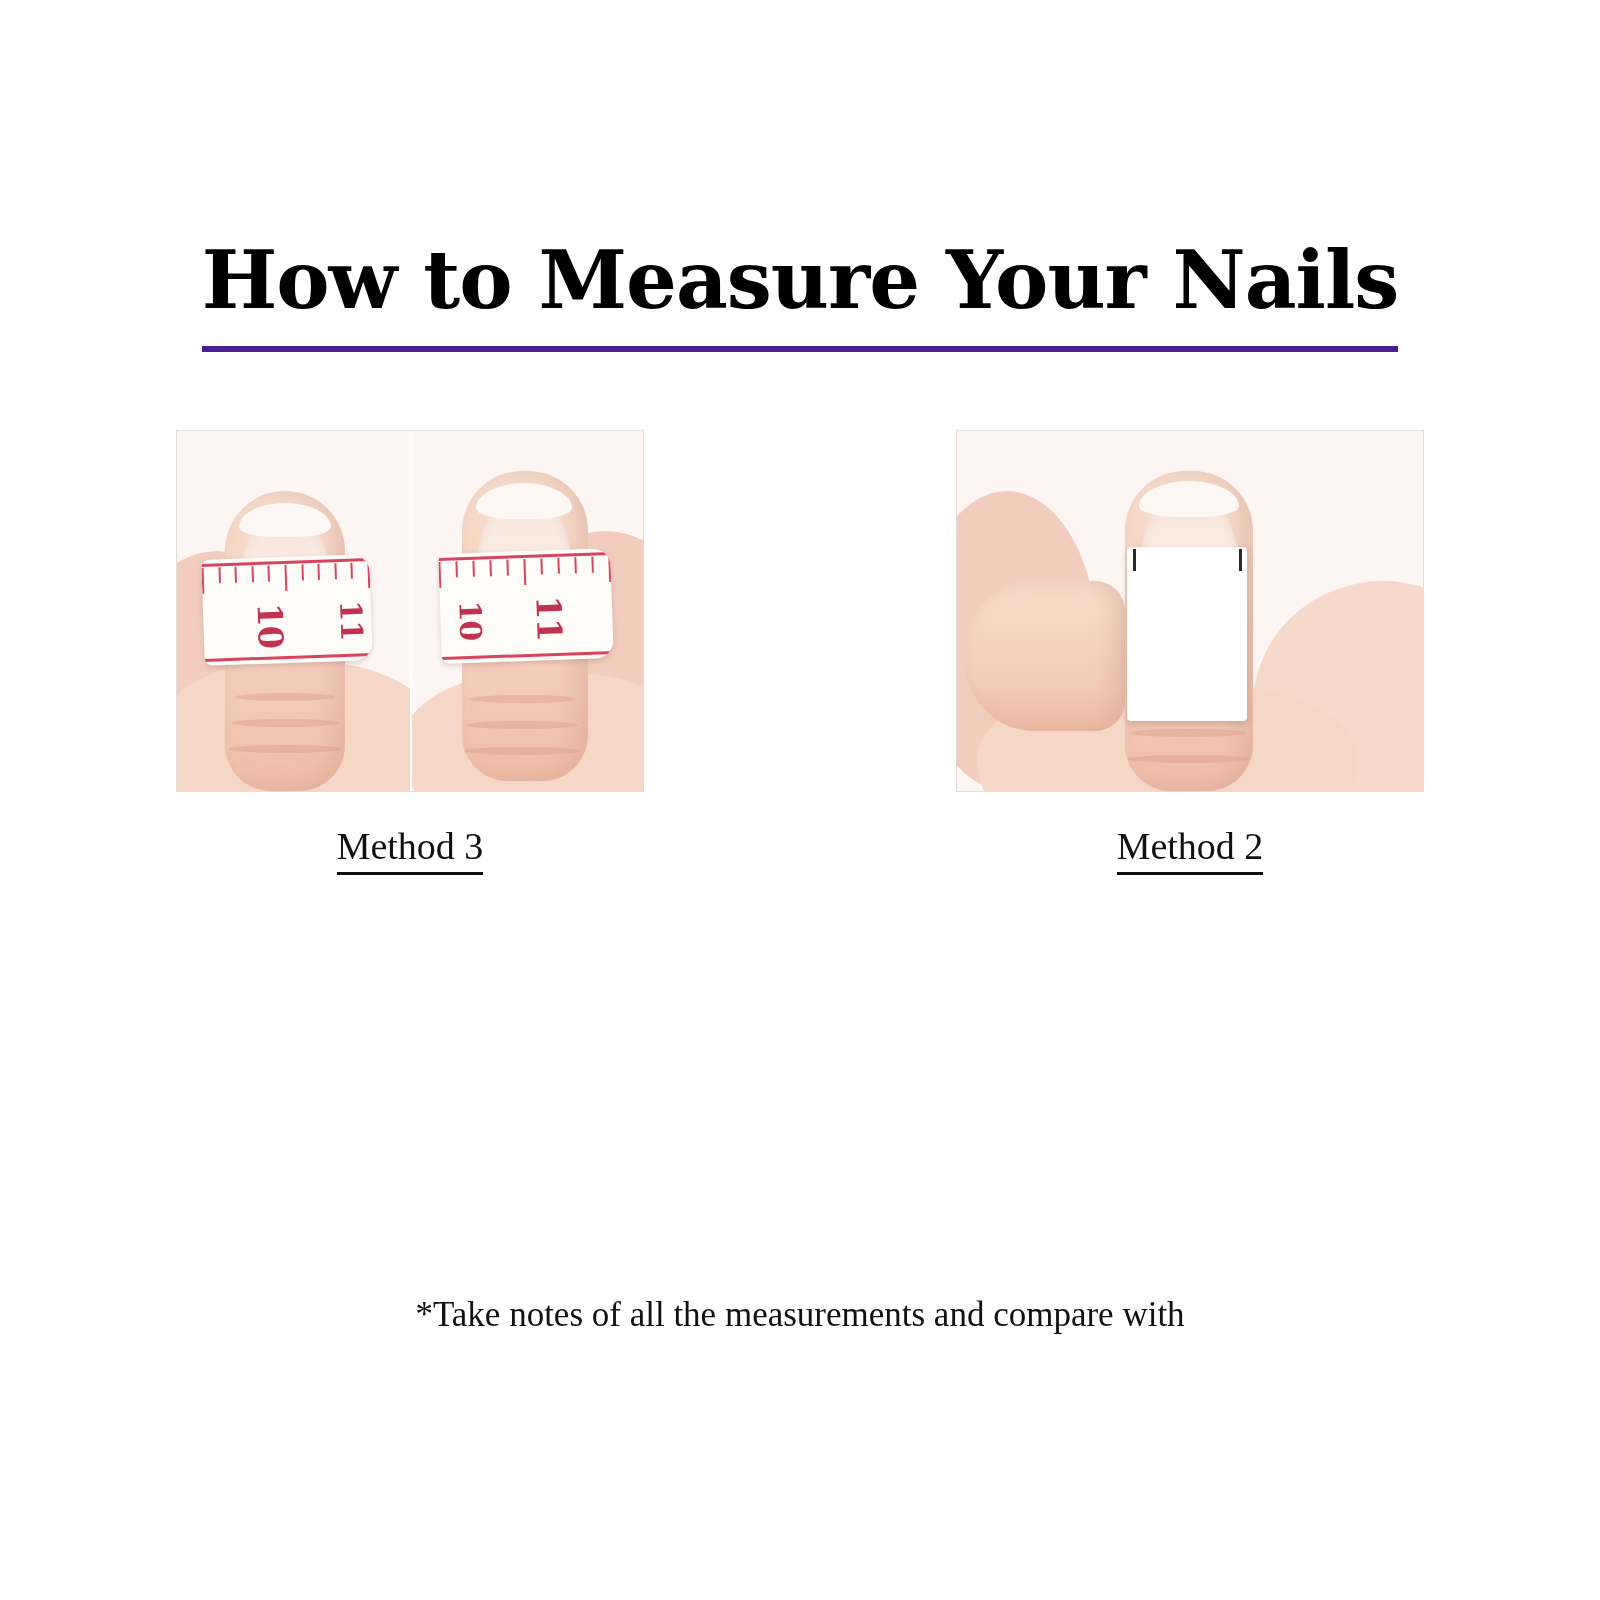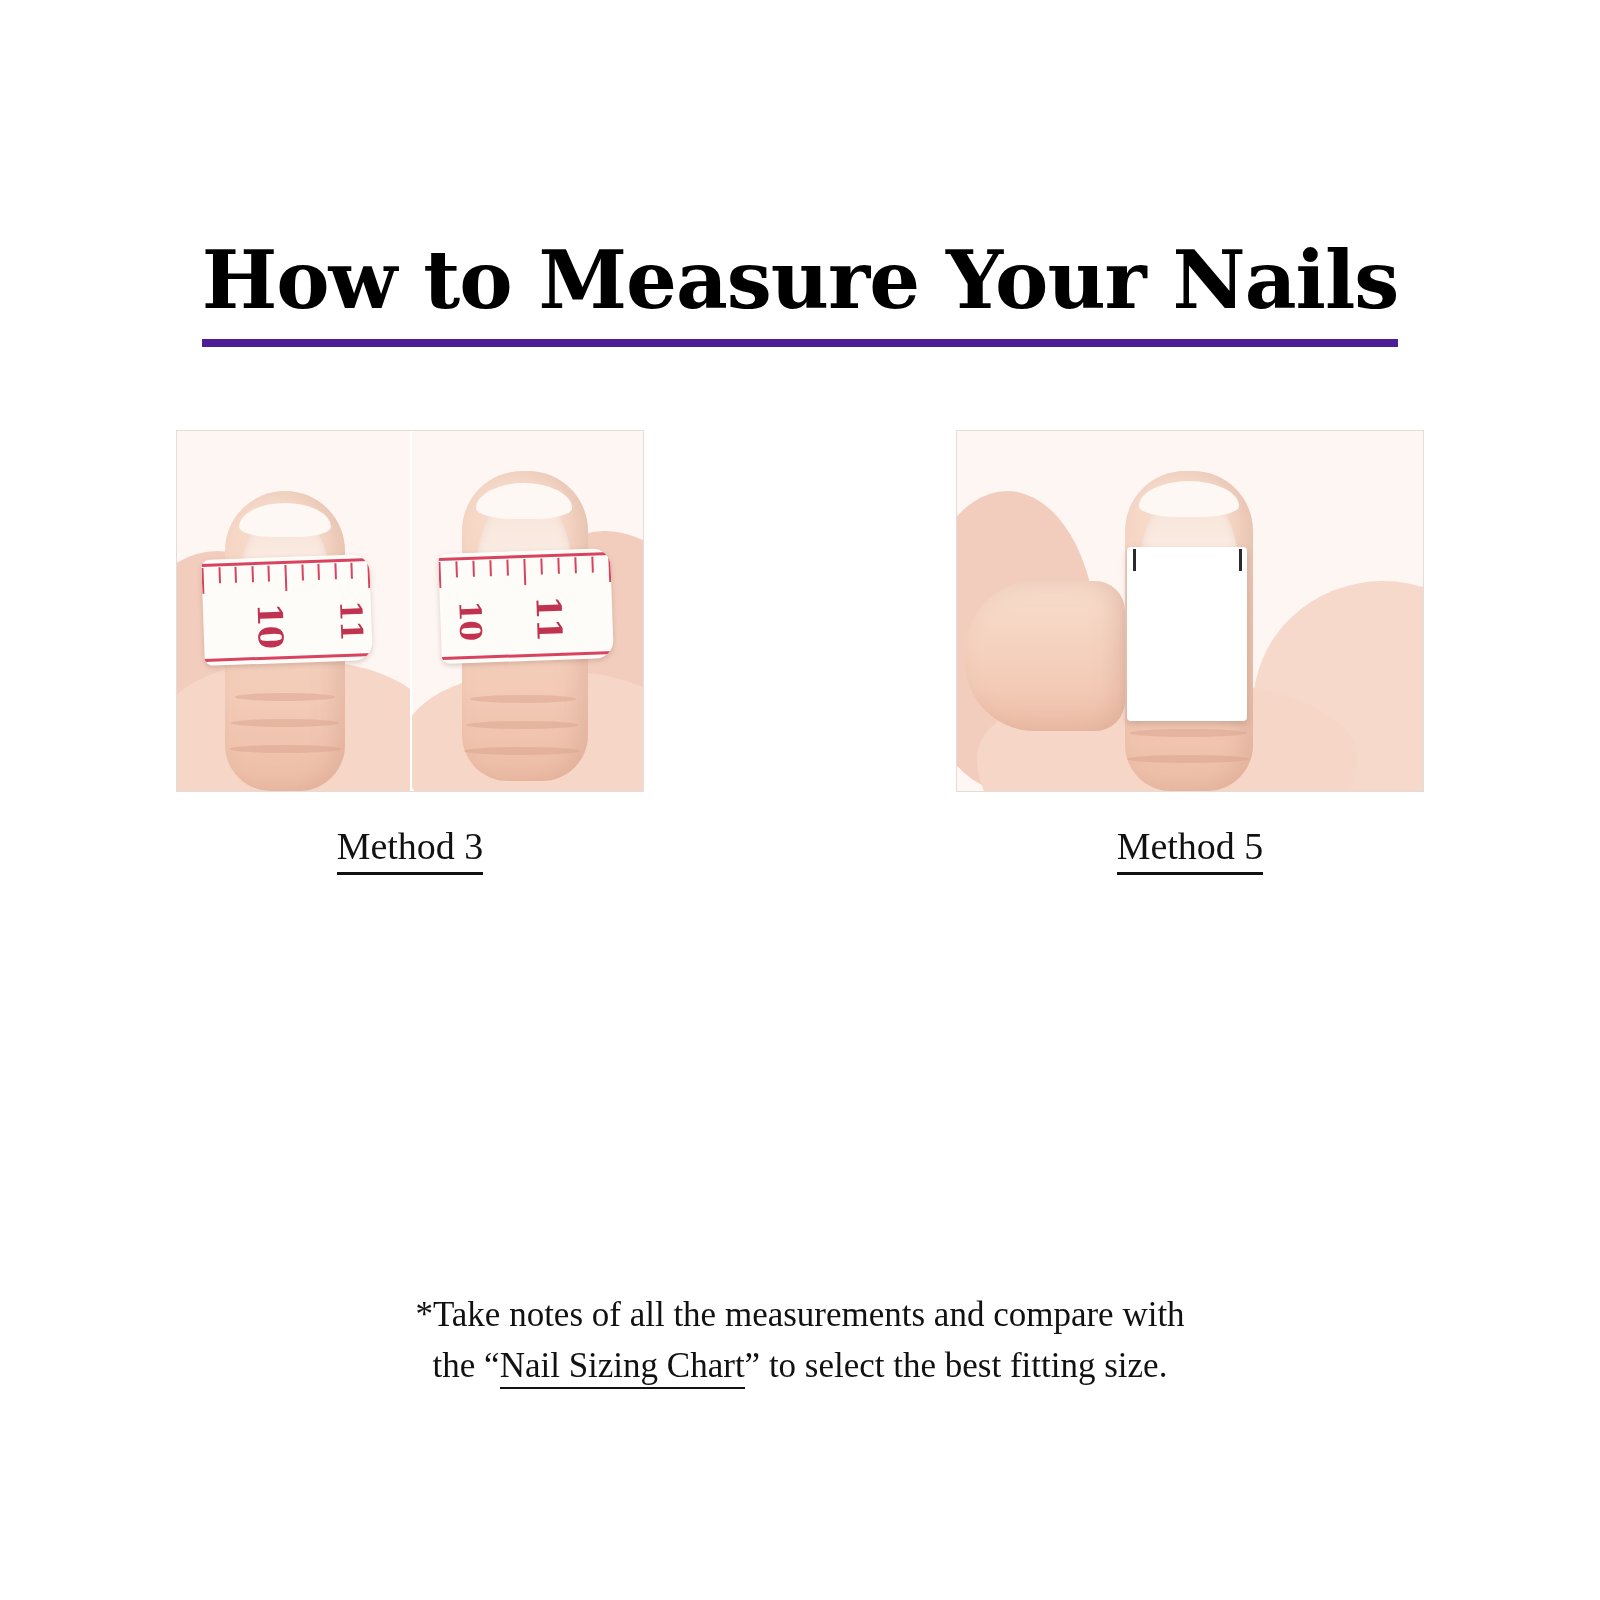--- a/index.html
+++ b/index.html
@@ -30,22 +30,22 @@
     text-align: center;
   }
   .title {
     display: inline-block;
     font-family: "DejaVu Serif", serif;
     font-weight: bold;
     font-size: 80px;
     letter-spacing: -1px;
     line-height: 1;
     color: #000000;
-    padding-bottom: 19px;
-    border-bottom: 8px solid #4c1d95;
+    padding-bottom: 26px;
+    border-bottom: 6px solid #4c1d95;
     white-space: nowrap;
   }
 
   
   .columns {
     position: absolute;
     top: 430px;
     left: 0;
     width: 1600px;
     display: flex;
@@ -290,25 +290,22 @@
           <div class="knuckle" style="left:170px; top:324px; width:122px;"></div>
 
           <div class="finger" style="left:8px; top:150px; width:160px; height:150px; border-radius:70px 30px 30px 70px;"></div>
 
           <div class="paper-strip" style="left:170px; top:116px; width:120px; height:174px; border-radius:4px;"></div>
           <div class="mark-line" style="left:176px; top:118px; height:22px;"></div>
           <div class="mark-line" style="left:282px; top:118px; height:22px;"></div>
         </div>
       </div>
 
-      <div class="method-label">Method 5</div>
+      <div class="method-label">Method 2</div>
     </div>
 
   </div>
 
   <div class="footnote">
     <div>*Take notes of all the measurements and compare with</div>
-    <div>
-      <span>the “</span><span class="u-underline">Nail Sizing Chart</span><span>” to select the best fitting size.</span>
-    </div>
   </div>
 
 </div>
 
 </body></html>

